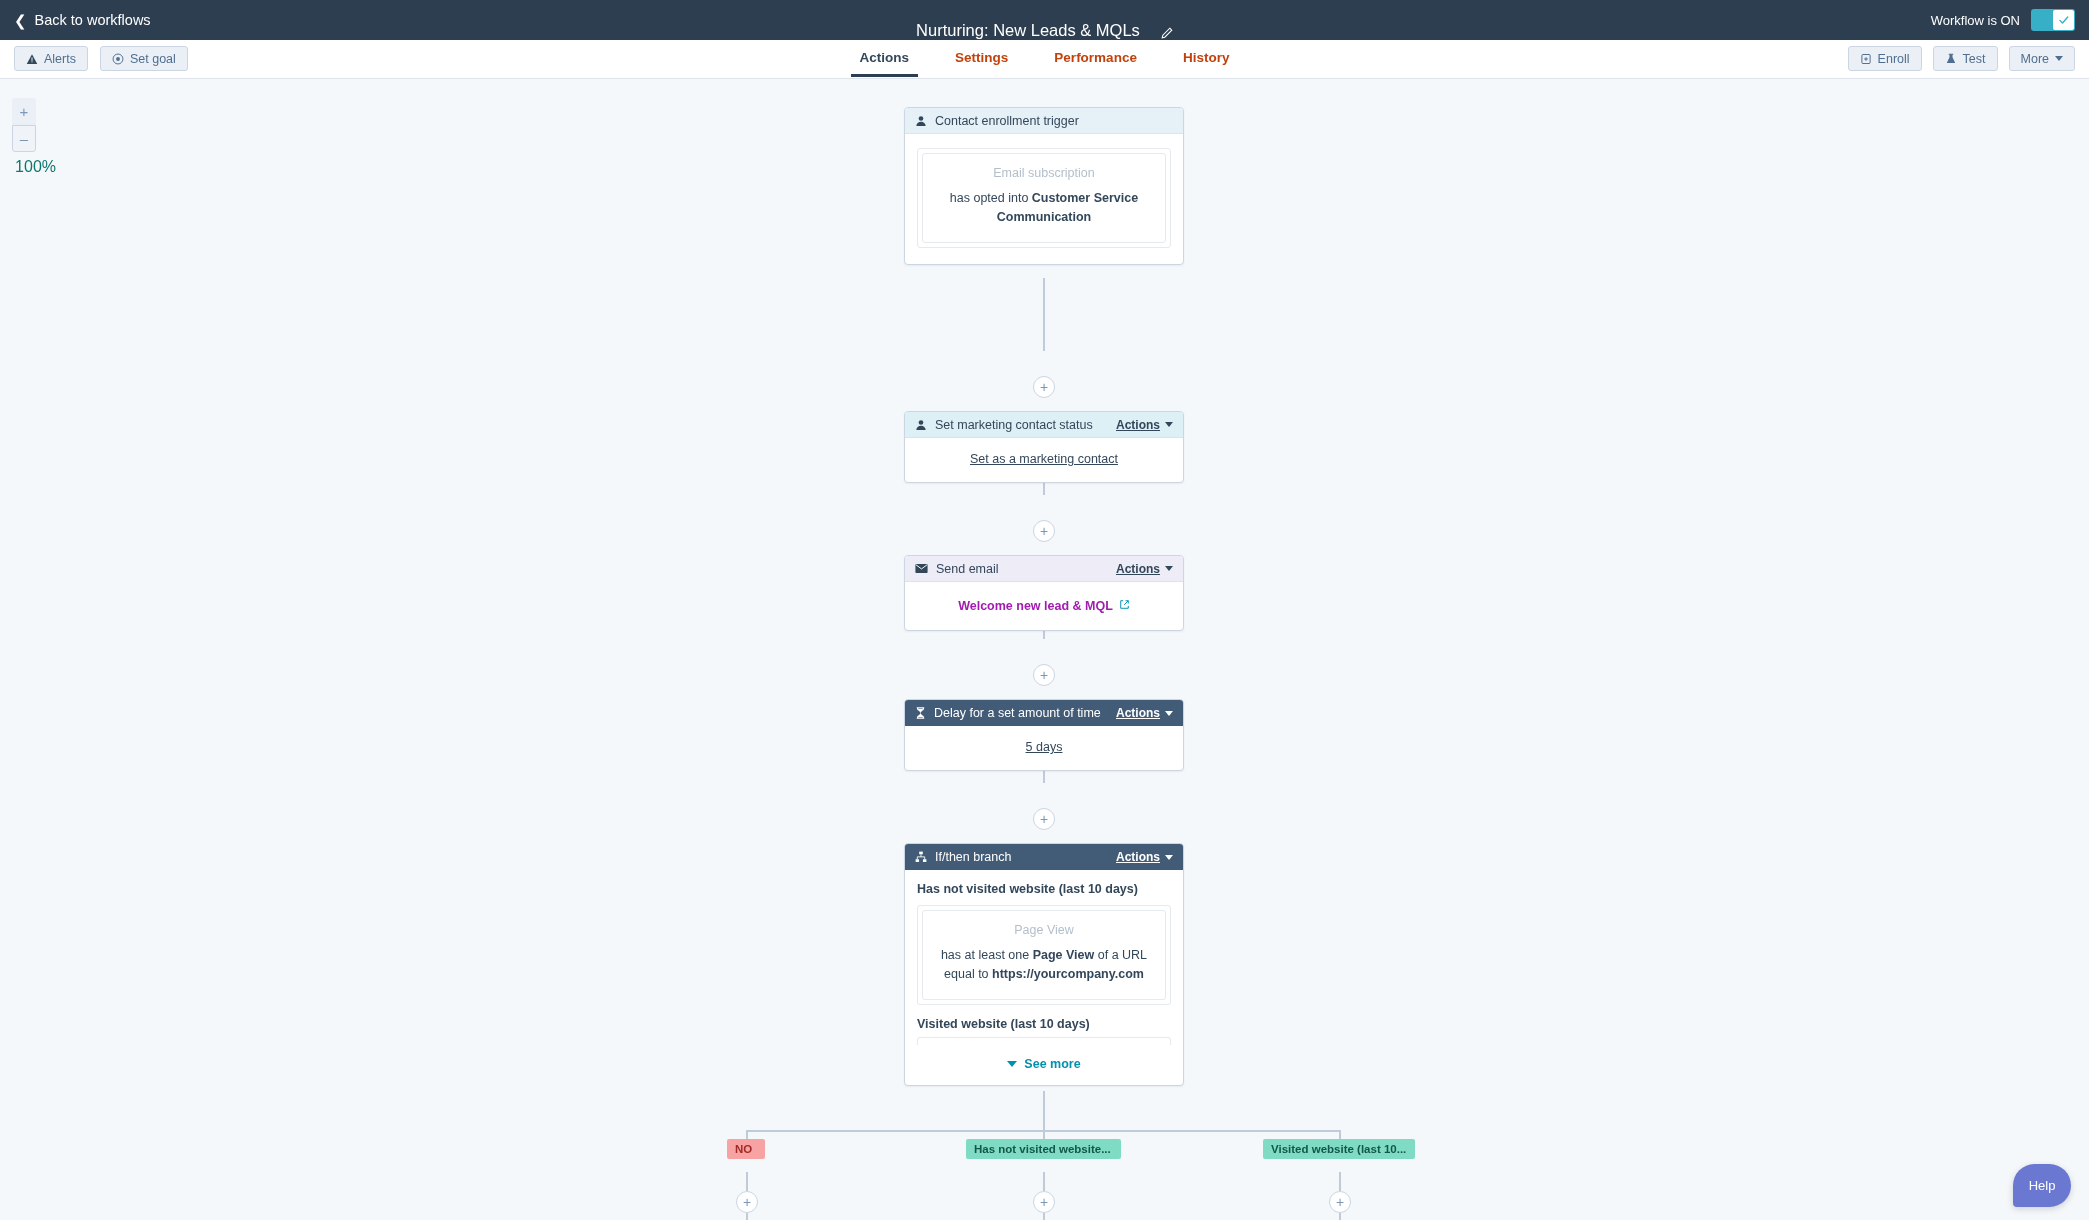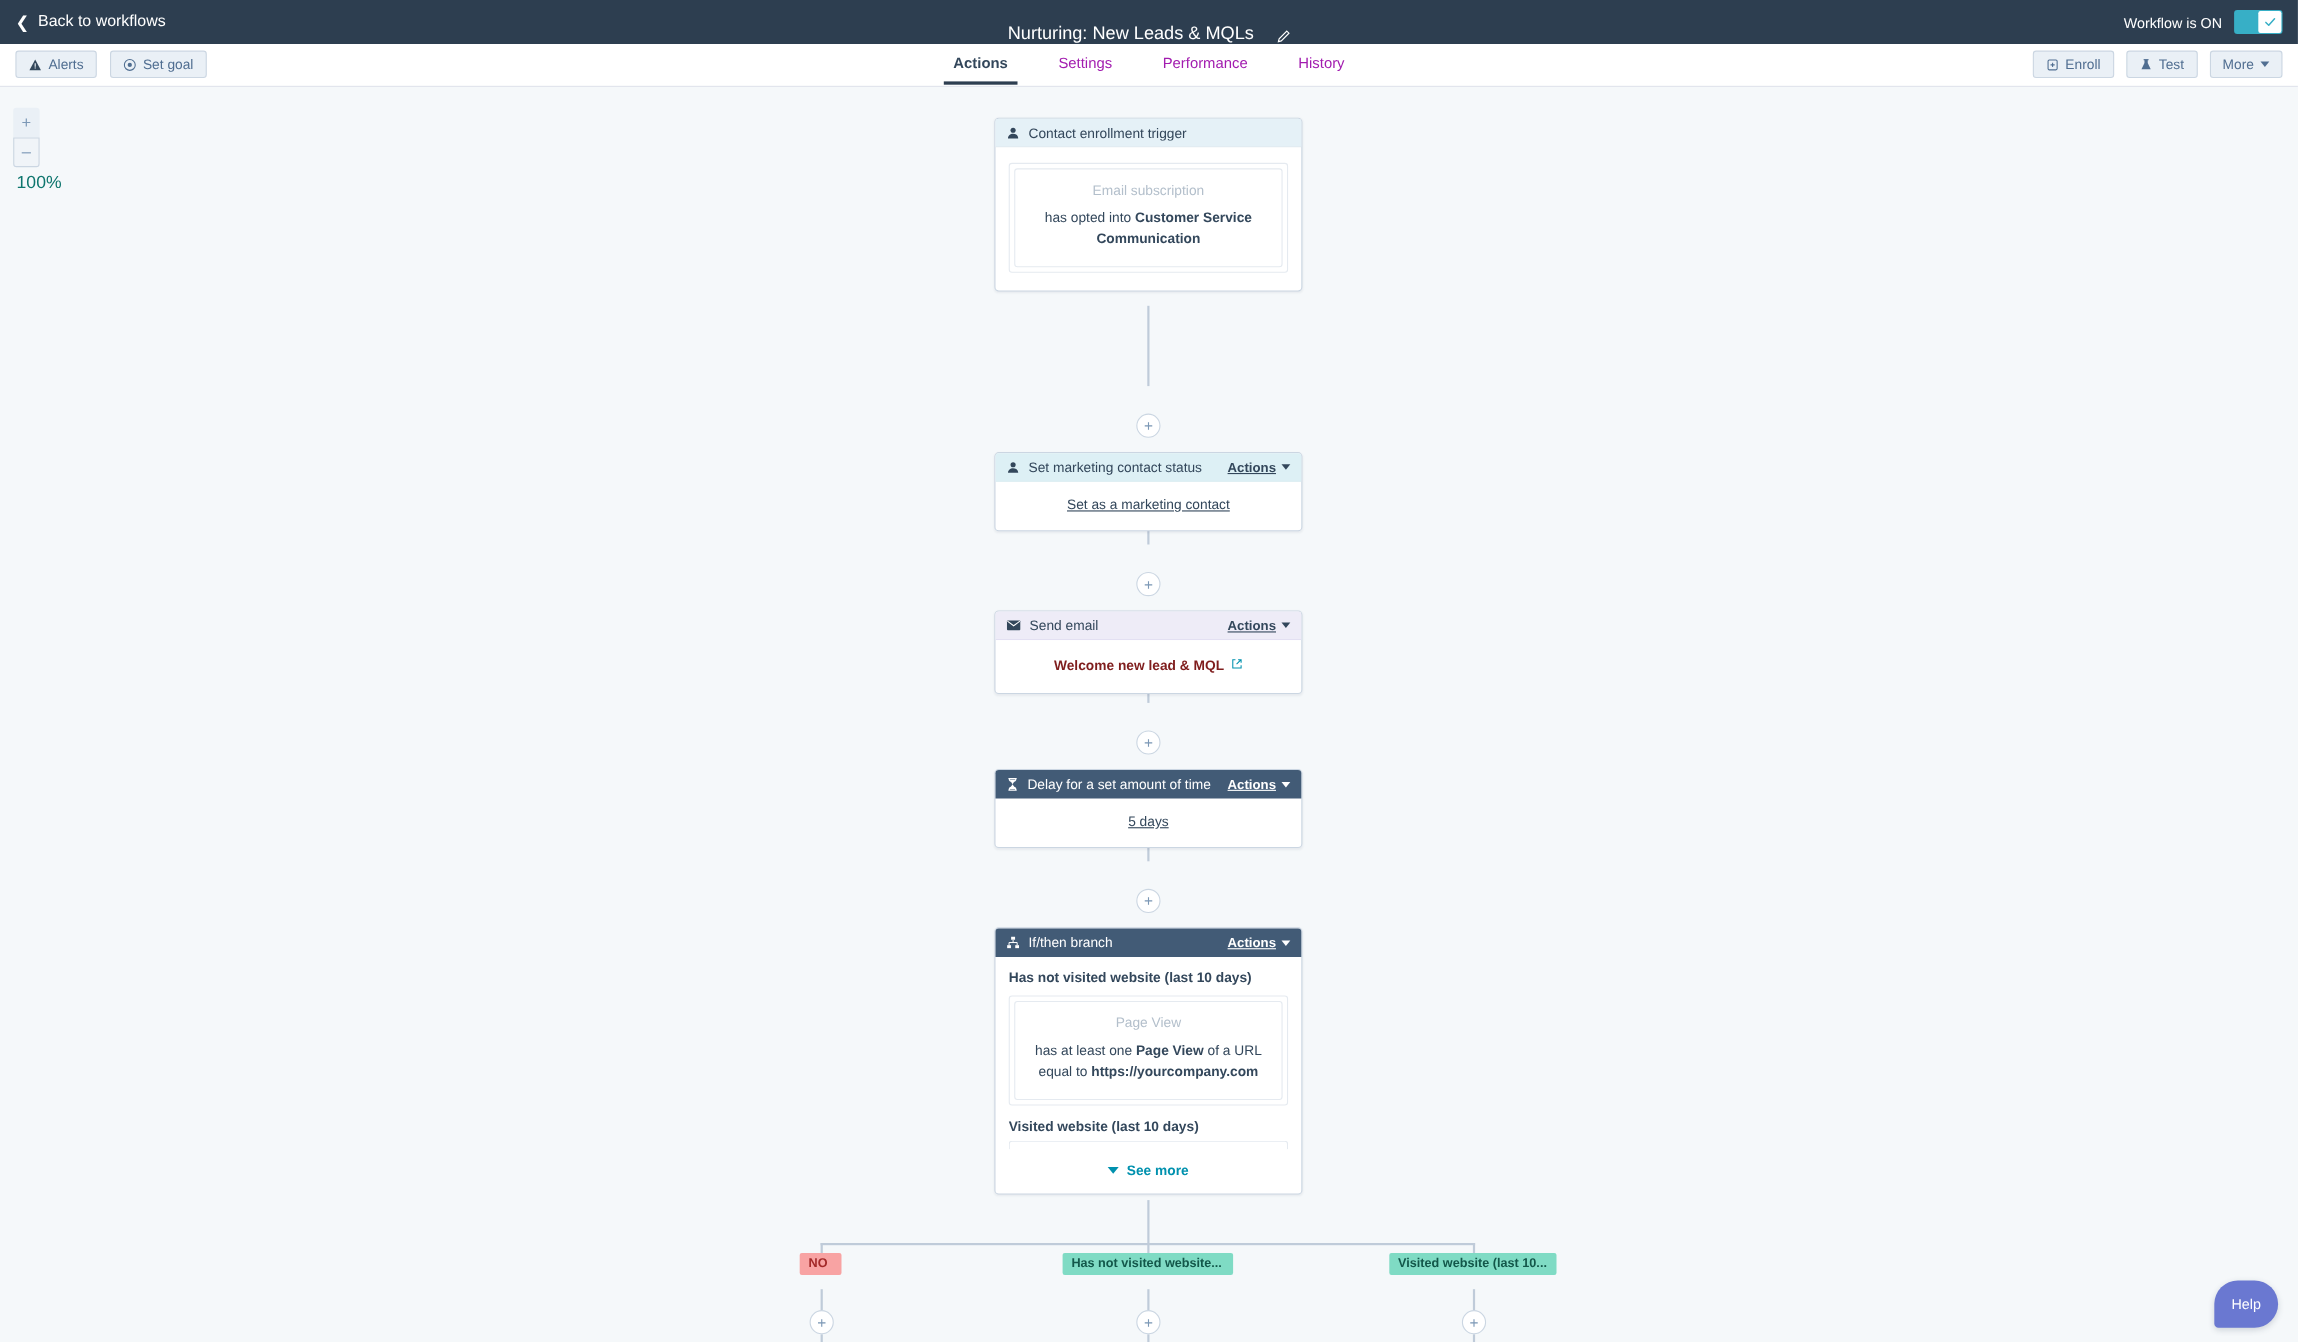--- a/index.html
+++ b/index.html
@@ -57,22 +57,22 @@
     border: 1px solid #cbd6e2; border-radius: 3px;
     background: #eaf0f6; color: #506e91; font-size: 12.5px;
     cursor: pointer; white-space: nowrap;
   }
   .btn svg { display: block; }
   .tabs {
     position: absolute; left: 0; right: 0; top: 0; height: 39px;
     display: flex; align-items: flex-start; justify-content: center; gap: 0;
   }
   .tab {
-    padding: 10px 23px 11px; font-size: 13.5px; color: #a21caf;
-    cursor: pointer; position: relative; white-space: nowrap;
+    padding: 10px 23px 11px; font-size: 13.5px; color: #c2410c;
+    cursor: pointer; position: relative; white-space: nowrap; font-weight: bold;
   }
   .tab.active { color: #33475b; font-weight: 700; }
   .tab.active::after {
     content: ""; position: absolute; left: 14px; right: 14px; bottom: -1px;
     height: 3px; background: #2d3e50;
   }
 
   
   .zoom-controls { position: absolute; left: 12px; top: 98px; width: 44px; }
   .zoom-btn {
@@ -116,21 +116,21 @@
   .filter-inner {
     border: 1px solid #e5eaf0; border-radius: 3px;
     padding: 12px 14px 14px; text-align: center;
   }
   .filter-prop { color: #b3bfcb; font-size: 12.5px; margin-bottom: 9px; }
   .filter-text { color: #33475b; font-size: 12.5px; line-height: 1.55; }
   .filter-text b { font-weight: 700; }
   .body-center { text-align: center; font-size: 12.5px; color: #33475b; text-decoration: underline; }
   .email-link {
     display: inline-flex; align-items: center; gap: 6px;
-    color: #7f1d1d; font-weight: 700; font-size: 12.5px; cursor: pointer;
+    color: #a21caf; font-weight: 700; font-size: 12.5px; cursor: pointer;
   }
   .branch-label { font-size: 12.5px; color: #33475b; font-weight: 700; margin-bottom: 9px; }
   .branch-label.muted { font-weight: 700; margin-top: 12px; margin-bottom: 6px; }
   .clipped-box { height: 8px; border: 1px solid #e5eaf0; border-bottom: none; border-radius: 3px 3px 0 0; }
   .see-more {
     display: flex; align-items: center; justify-content: center; gap: 7px;
     color: #0091ae; font-size: 12.5px; font-weight: 700; cursor: pointer;
     margin-top: 12px;
   }
   .chev-down { width: 0; height: 0; border-left: 5px solid transparent; border-right: 5px solid transparent; border-top: 6px solid #0091ae; }

